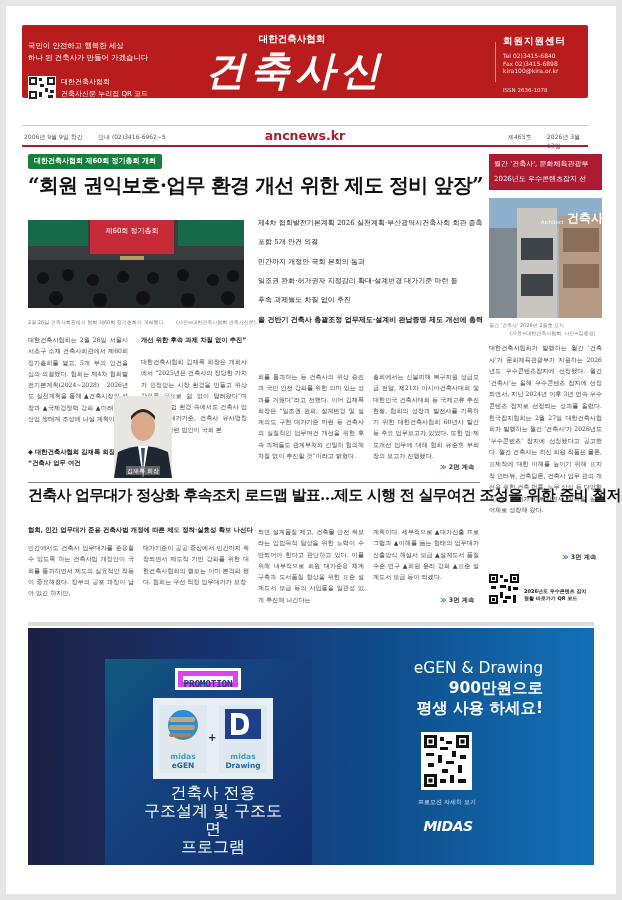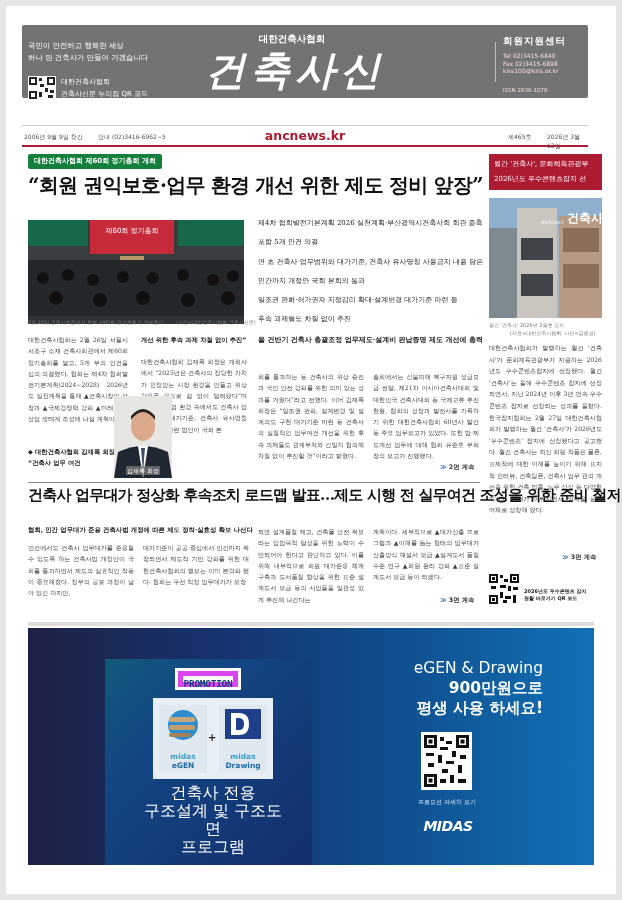--- a/index.html
+++ b/index.html
@@ -2,21 +2,21 @@
 <html><head>
 <meta charset="utf-8">
 <style>
   *{box-sizing:border-box;margin:0;padding:0;}
   html,body{width:622px;height:900px;background:#e6e6e6;overflow:hidden;}
   body{font-family:"DejaVu Sans","Liberation Sans",sans-serif;color:#333;}
   .page{position:absolute;left:6px;top:6px;width:610px;height:888px;background:#fff;}
   .serif{font-family:"DejaVu Serif","Liberation Serif",serif;}
 
   
-  .masthead{position:absolute;left:22px;top:25px;width:566px;height:73px;background:#737373;border-radius:2px;color:#fff;}
+  .masthead{position:absolute;left:22px;top:25px;width:566px;height:73px;background:#b91c1c;border-radius:2px;color:#fff;}
   .mh-slogan{position:absolute;left:6px;top:15px;font-size:7.4px;line-height:12px;color:#fff;}
   .mh-qr{position:absolute;left:6px;top:51px;width:28px;height:24px;}
   .mh-qrlabel{position:absolute;left:39px;top:51px;font-size:7px;line-height:12px;}
   .mh-assoc{position:absolute;left:210px;top:8px;width:120px;text-align:center;font-size:9.5px;font-weight:bold;}
   .mh-title{position:absolute;left:163px;top:20px;width:220px;text-align:center;font-family:"DejaVu Serif",serif;font-size:40px;font-weight:bold;letter-spacing:5px;line-height:50px;font-style:italic;}
   .mh-divider{position:absolute;left:473px;top:17px;width:1px;height:40px;background:rgba(255,255,255,.55);}
   .mh-center{position:absolute;left:481px;top:10px;}
   .mh-center .t{font-size:9.5px;font-weight:bold;letter-spacing:1px;margin-bottom:4px;}
   .mh-center .l{font-size:6px;line-height:7.5px;color:#f4dede;}
   .mh-issn{position:absolute;left:481px;top:62px;font-size:5.5px;color:#f4dede;}
@@ -27,21 +27,21 @@
   .datebar .l2{position:absolute;left:76px;top:7px;}
   .datebar .site{position:absolute;left:225px;top:2px;width:116px;text-align:center;font-size:12.5px;font-weight:bold;color:#ad1b32;}
   .datebar .r1{position:absolute;left:486px;top:7px;}
   .datebar .r2{position:absolute;left:525px;top:7px;}
 
   
   .kicker{position:absolute;left:28px;top:154px;height:15px;padding:0 6px;background:#15803d;color:#fff;font-size:7px;line-height:15px;border-radius:2px;font-weight:bold;}
   .headline{position:absolute;left:28px;top:170px;width:450px;font-size:20px;font-weight:bold;color:#111;letter-spacing:-0.8px;line-height:30px;white-space:nowrap;}
 
   .photo{position:absolute;overflow:hidden;}
-  .main-photo{left:28px;top:220px;width:216px;height:104px;background:#2e3236;}
+  .main-photo{left:28px;top:220px;width:216px;height:88px;background:#2e3236;}
   .caption{position:absolute;font-size:5px;color:#777;}
 
   .subheads{position:absolute;left:258px;top:214px;width:222px;font-size:7px;color:#222;line-height:19.3px;}
   .subheads div{white-space:nowrap;}
 
   .body-txt{position:absolute;font-size:6.1px;line-height:11.3px;color:#444;text-align:justify;}
   .quote-head{position:absolute;font-size:6.3px;font-weight:bold;color:#222;}
   .cont{position:absolute;font-size:6.3px;font-weight:bold;color:#333;}
   .cont .arr{color:#2a6ebb;}
 
@@ -154,21 +154,20 @@
         <circle cx="200" cy="78" r="7"></circle>
     </g>
   </svg>
 </div>
 <div class="caption" style="left:28px;top:319px;">2월 26일 건축사회관에서 협회 제60회 정기총회가 개최됐다.</div>
 <div class="caption" style="left:176px;top:319px;">(사진=대한건축사협회 건축사신문)</div>
 
 <div class="subheads serif">
   <div>제4차 협회발전기본계획 2026 실천계획·부산광역시건축사회 회관 증축</div>
   <div>포함 5개 안건 의결</div>
-  <div>연 초 건축사 업무범위와 대가기준, 건축사 유사명칭 사용금지 내용 담은</div>
   <div>민간까지 개정안 국회 본회의 통과</div>
   <div>일조권 완화·허가권자 지정감리 확대·설계변경 대가기준 마련 등</div>
   <div>후속 과제들도 차질 없이 추진</div>
   <div style="font-weight:bold;">올 건반기 건축사 총괄조정 업무제도·설계비 완납증명 제도 개선에 총력</div>
 </div>
 
 <div class="body-txt serif" style="left:28px;top:334px;width:100px;">대한건축사협회는 2월 26일 서울시 서초구 소재 건축사회관에서 제60회 정기총회를 열고, 5개 부의 안건을 심의·의결했다. 협회는 제4차 협회발전기본계획(2024~2028) 2026년도 실천계획을 통해 ▲건축시장의 성장과 ▲국제경쟁력 강화 ▲미래 건축산업 생태계 조성에 나설 계획이다.</div>
 <div class="quote-head" style="left:28px;top:446px;width:100px;line-height:11px;">◆ 대한건축사협회 김재록 회장, “건축사 업무 여건</div>
 <div class="quote-head" style="left:141px;top:336px;width:110px;white-space:nowrap;">개선 위한 후속 과제 차질 없이 추진”</div>
 <div class="body-txt serif" style="left:141px;top:356px;width:106px;">대한건축사협회 김재록 회장은 개회사에서 “2025년은 건축사의 정당한 가치가 인정받는 시장 환경을 만들고 위상 강화를 목표로 쉼 없이 달려왔다”며 “어려운 입법 환경 속에서도 건축사 업무범위와 대가기준, 건축사 유사명칭 사용금지 관련 법안이 국회 본</div>

